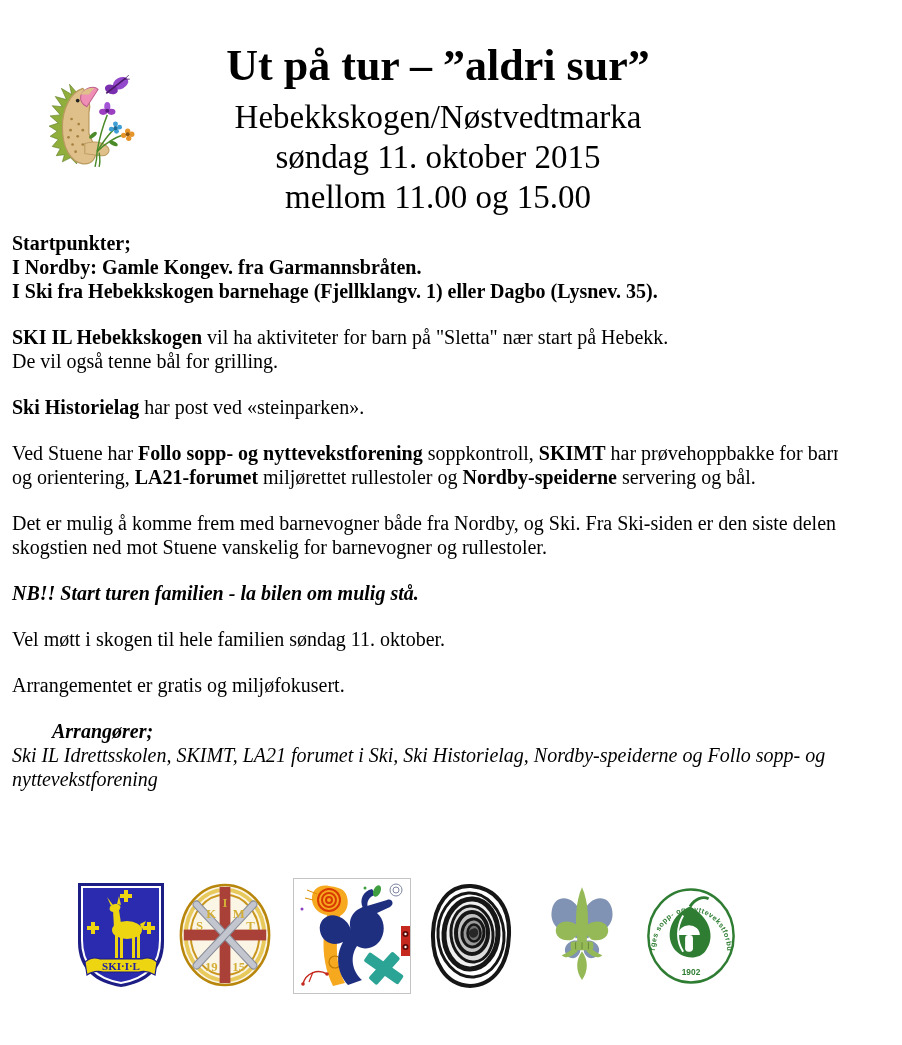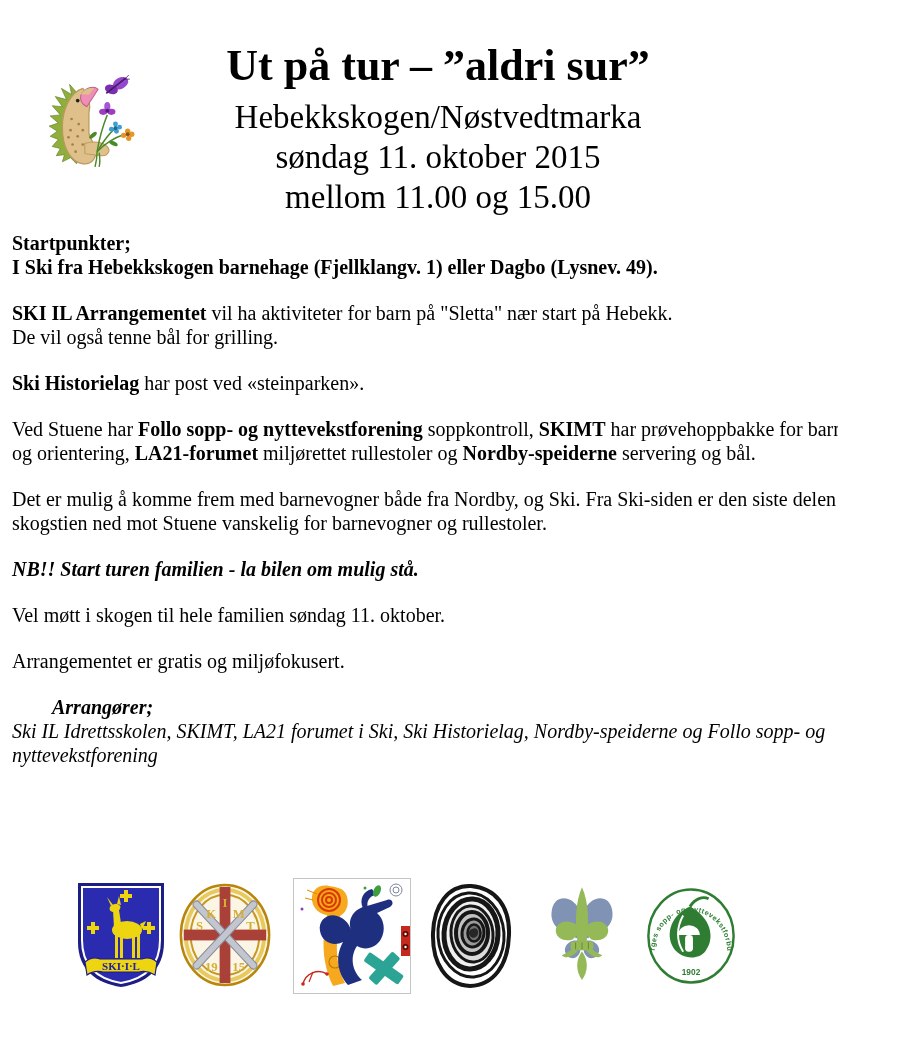--- a/index.html
+++ b/index.html
@@ -115,26 +115,27 @@
       <div class="subtitle">Hebekkskogen/Nøstvedtmarka</div>
       <div class="subtitle">søndag 11. oktober 2015</div>
       <div class="subtitle">mellom 11.00 og 15.00</div>
     </div>
   </div>
 
   <div class="body-text">
 
     <p class="bold">
       <span class="blk">Startpunkter;</span>
-      <span class="blk">I Ski fra Hebekkskogen barnehage (Fjellklangv. 1) eller Dagbo (Lysnev. 49).</span>
+      <span class="blk">I Nordby: Gamle Kongev. fra Garmannsbråten.</span>
+      <span class="blk">I Ski fra Hebekkskogen barnehage (Fjellklangv. 1) eller Dagbo (Lysnev. 35).</span>
     </p>
 
 
     <p>
-      <span class="blk"><b>SKI IL Arrangementet</b><span> vil ha aktiviteter for barn på "Sletta" nær start på Hebekk.</span></span>
+      <span class="blk"><b>SKI IL Hebekkskogen</b><span> vil ha aktiviteter for barn på "Sletta" nær start på Hebekk.</span></span>
       <span class="blk">De vil også tenne bål for grilling.</span>
     </p>
 
     <p><b>Ski Historielag</b><span> har post ved «steinparken».</span></p>
 
     <p><span>Ved Stuene har </span><b>Follo sopp- og nyttevekstforening</b><span> soppkontroll, </span><b>SKIMT</b><span> har prøvehoppbakke for barn og orientering, </span><b>LA21-forumet</b><span> miljørettet rullestoler og </span><b>Nordby-speiderne</b><span> servering og bål.</span></p>
 
     <p>Det er mulig å komme frem med barnevogner både fra Nordby, og Ski. Fra Ski-siden er den siste delen av skogstien ned mot Stuene vanskelig for barnevogner og rullestoler.</p>
 
     <p class="bi">NB!! Start turen familien - la bilen om mulig stå.</p>

